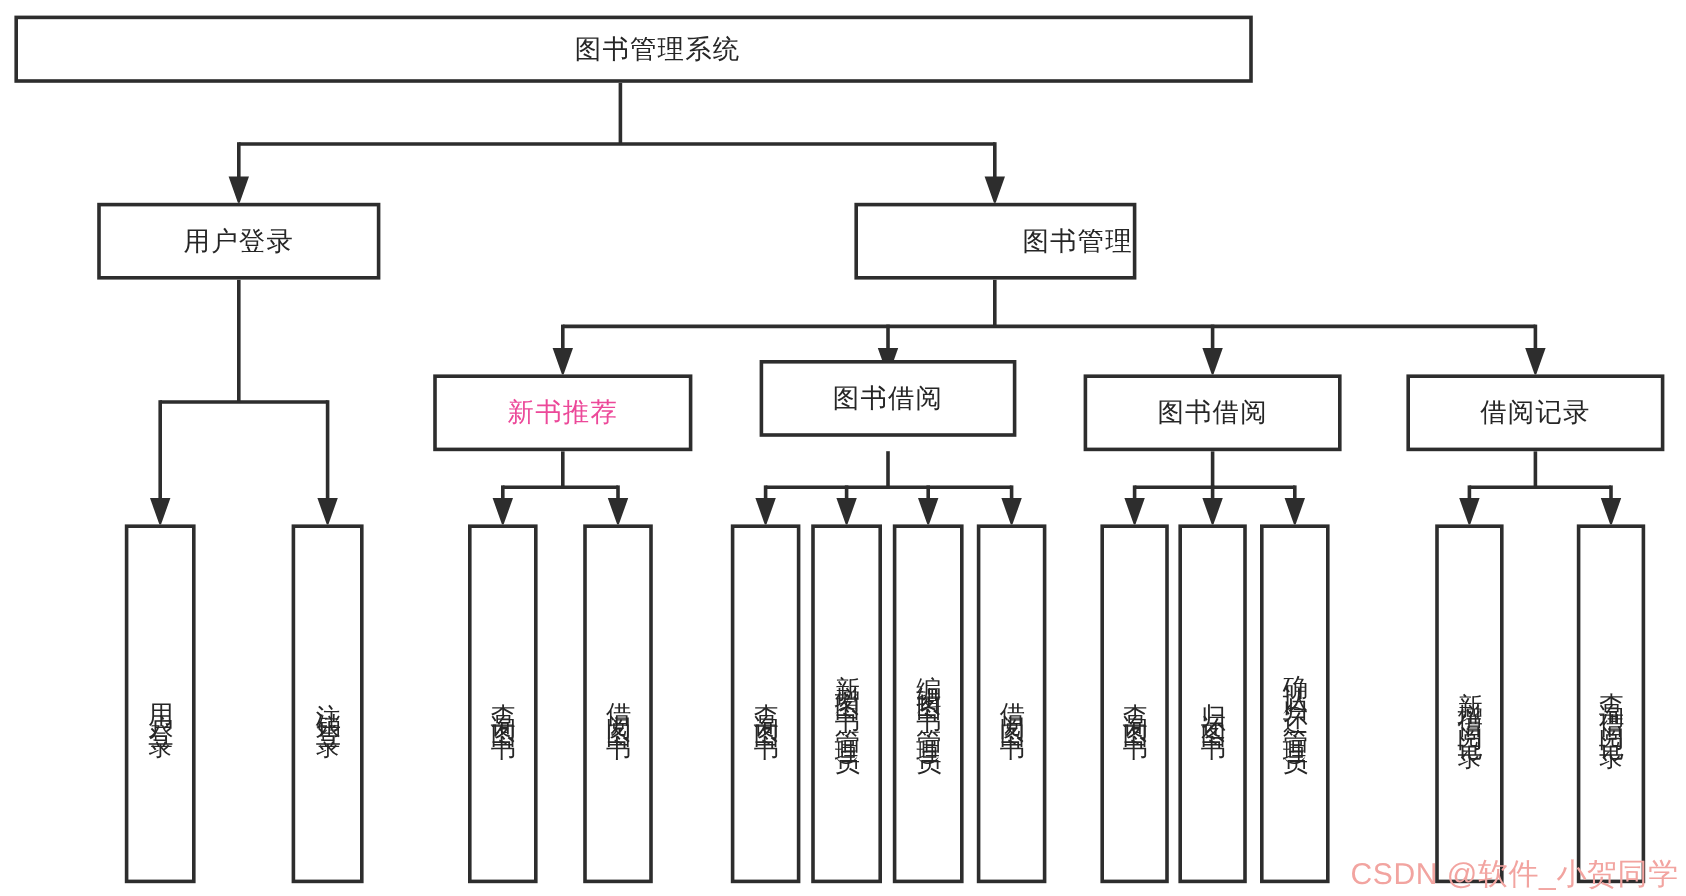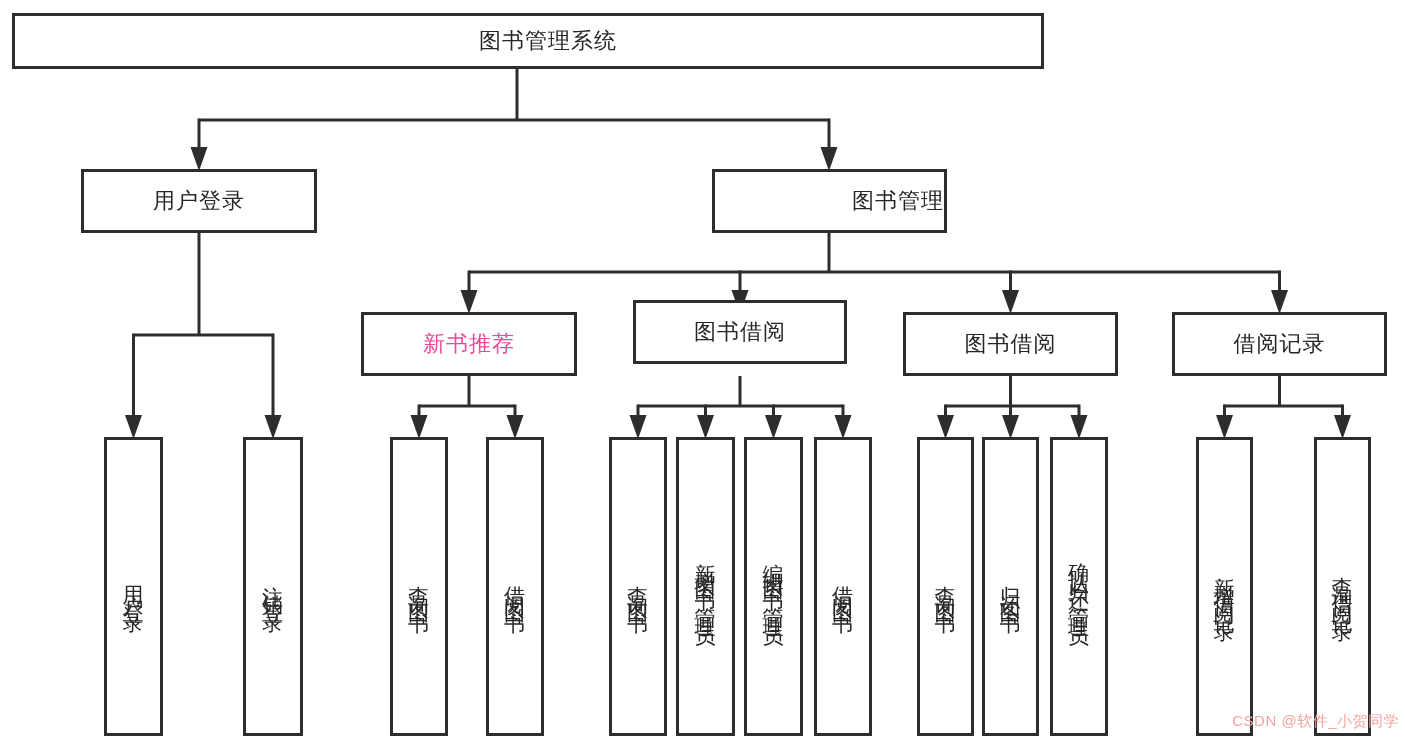--- a/index.html
+++ b/index.html
@@ -36,22 +36,22 @@
     writing-mode: vertical-rl;
     text-orientation: mixed;
     font-size: 21px;
     letter-spacing: 9px;
     line-height: 1.1;
     white-space: nowrap;
   }
   .watermark {
     position: absolute;
     right: 6px;
-    bottom: 16px;
-    font-size: 15px;
+    bottom: 2px;
+    font-size: 25px;
     z-index: 2;
     letter-spacing: 0.5px;
     white-space: nowrap;
   }
 </style>
 </head>
 <body>
 
 <div class="canvas" style="background: rgb(255, 255, 255);">
 

